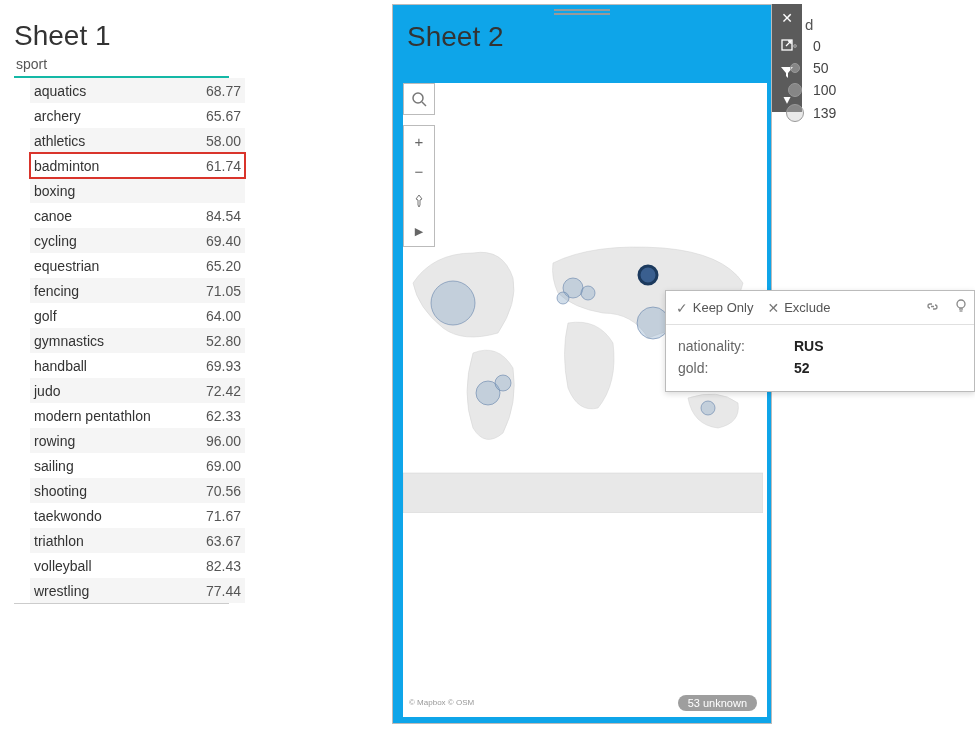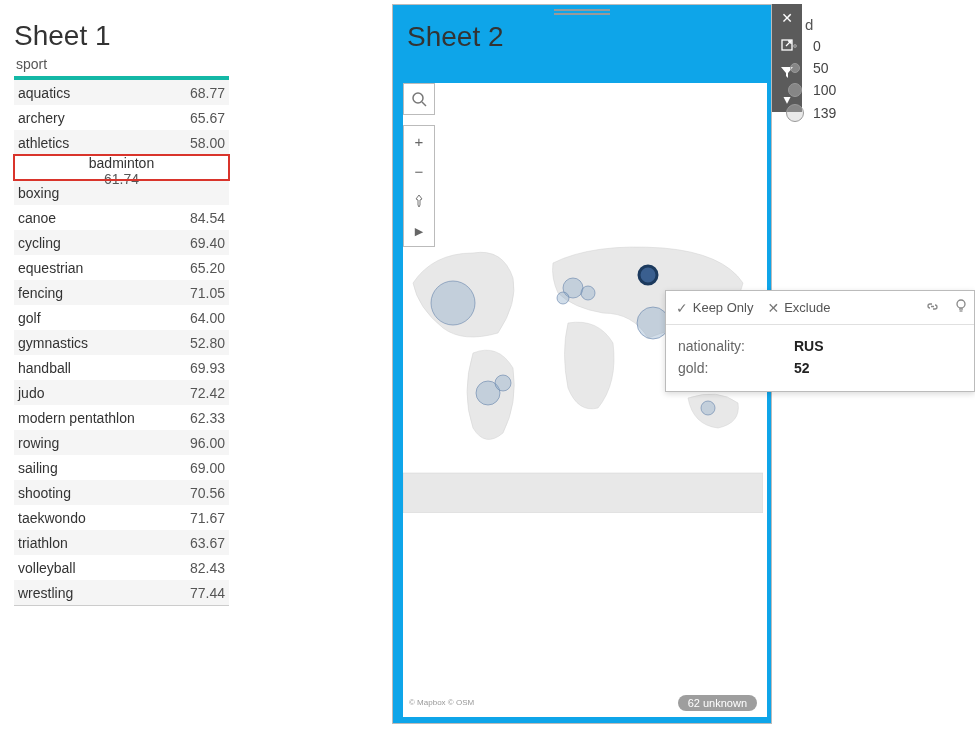--- a/index.html
+++ b/index.html
@@ -19,42 +19,42 @@
     width: 300px;
   }
   .sheet-title {
     font-size: 28px;
     font-weight: 400;
     color: #333;
   }
   .table-header {
     font-size: 14px;
     color: #555;
-    border-bottom: 4px solid #14b8a6;
+    border-bottom: 2px solid #14b8a6;
     padding: 4px 2px;
     width: 215px;
   }
   .data-table {
     width: 215px;
+    margin-left: 16px;
   }
   .row {
     display: flex;
     justify-content: space-between;
     align-items: center;
     font-size: 14px;
     height: 25px;
     padding: 0 4px;
   }
   .row:nth-child(odd) { background: #f5f5f5; }
   .row .label { color: #333; }
   .row .value { color: #555; text-align: right; }
   .row.highlighted {
     outline: 2px solid #d9342b;
     outline-offset: -1px;
-    flex-direction: column;
   }
   .table-bottom { border-top: 1px solid #ccc; width: 215px; height:1px; }
 
   .sheet2 {
     position: absolute;
     left: 392px;
     top: 4px;
     width: 380px;
     height: 720px;
     border: 1px solid #bbb;
@@ -381,21 +381,21 @@
       <circle class="bubble" cx="160" cy="105" r="6"></circle>
       <circle class="bubble" cx="250" cy="130" r="16"></circle>
       <circle class="bubble" cx="270" cy="150" r="5"></circle>
       <circle class="bubble" cx="305" cy="215" r="7"></circle>
       <circle class="bubble" cx="100" cy="190" r="8"></circle>
 
       <circle class="bubble-selected" cx="245" cy="82" r="9"></circle>
     </svg>
 
     <div class="attribution">© Mapbox © OSM</div>
-    <div class="unknown-badge">62 unknown</div>
+    <div class="unknown-badge">53 unknown</div>
   </div>
 </div>
 
 <div class="side-toolbar">
   <div class="sbtn">✕</div>
   <div class="sbtn">
     <svg width="14" height="14" viewBox="0 0 14 14">
         <rect x="2" y="2" width="10" height="10" fill="none" stroke="#fff" stroke-width="1.3"></rect>
         <path d="M6 8 L11 3 M8 3 L11 3 L11 6" fill="none" stroke="#fff" stroke-width="1.3"></path>
       </svg>

